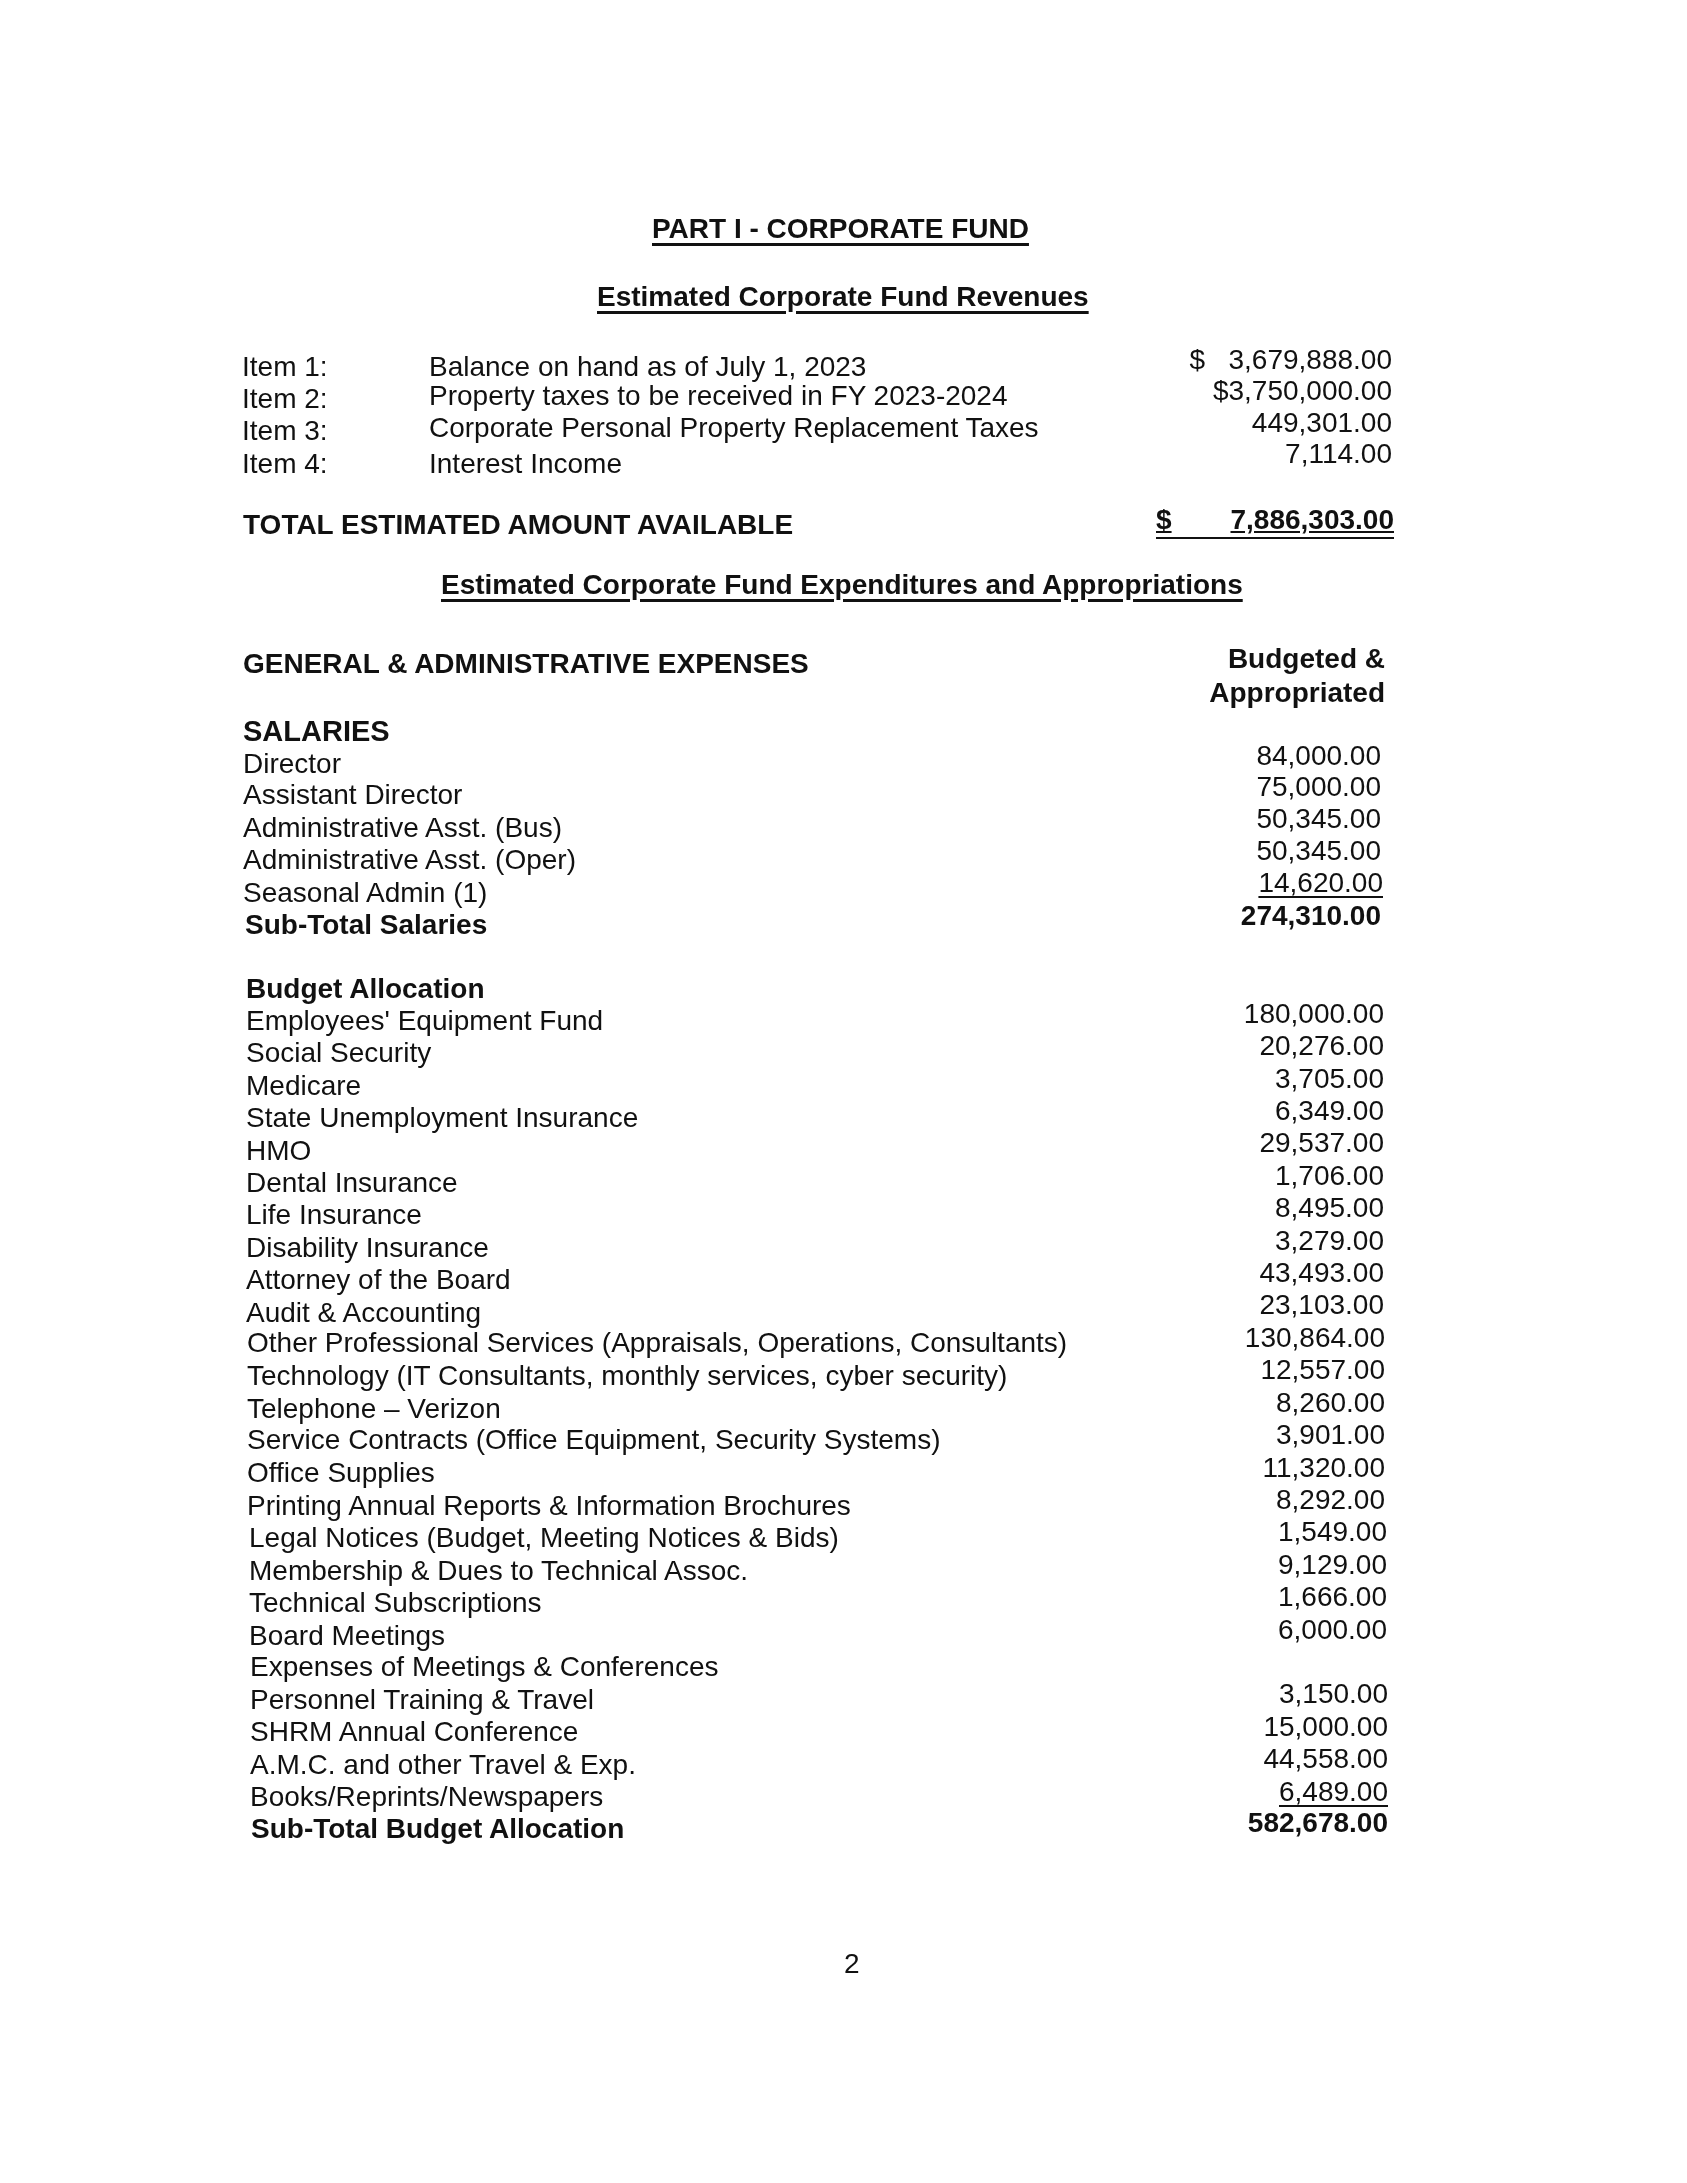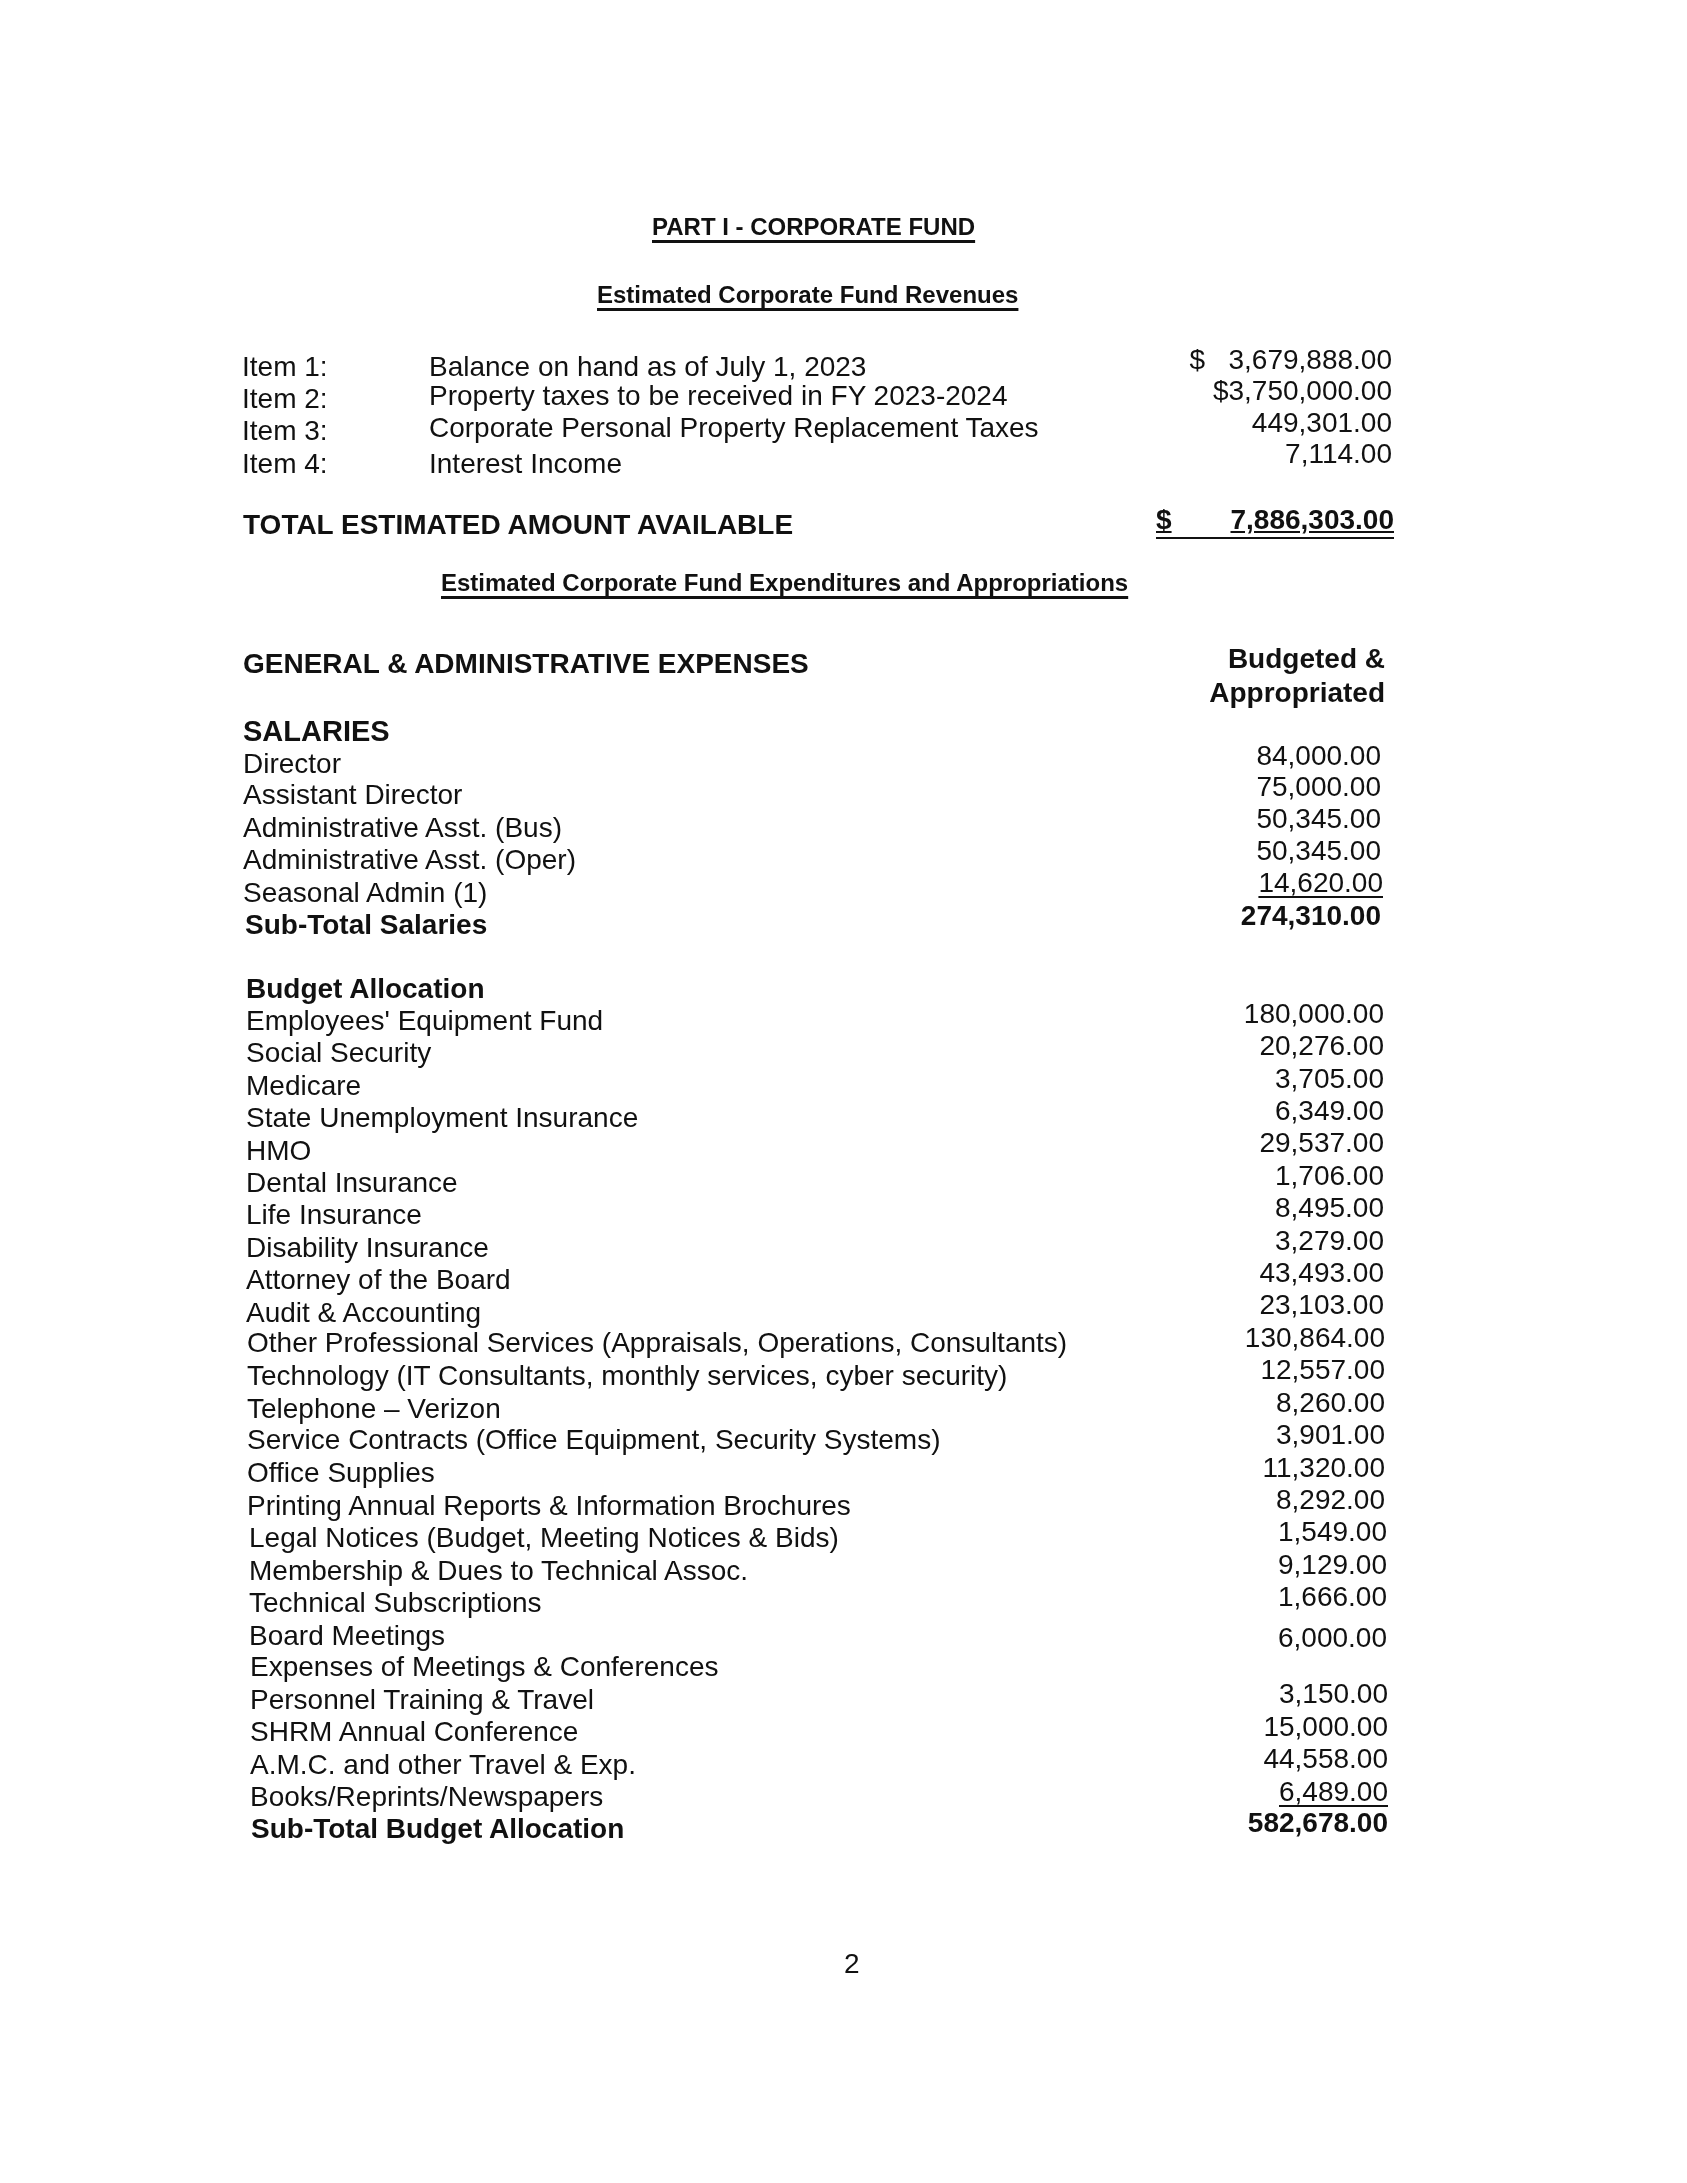--- a/index.html
+++ b/index.html
@@ -1,20 +1,20 @@
 <!DOCTYPE html>
 <html style="font-size:10.6px"><head>
   <meta charset="utf-8">
   <style>
     html, body { margin: 0; padding: 0; background: #ffffff; }
     body { width: 1687px; height: 2183px; position: relative; overflow: hidden;
            font-family: "Liberation Sans", sans-serif; color: #111; }
     .page { position: absolute; left: 0; top: 0; width: 1687px; height: 2183px; }
     .abs { position: absolute; white-space: nowrap; }
-    .title { font-weight: bold; font-size: 24px; text-decoration: underline; text-decoration-thickness: 2.6px; text-underline-offset: 5.3px; }
+    .title { font-weight: bold; font-size: 28px; text-decoration: underline; text-decoration-thickness: 2.6px; text-underline-offset: 5.3px; }
     .t1 { left: 652px; top: 213px; }
     .t2 { left: 597px; top: 281px; }
     .t3 { left: 441px; top: 569px; }
     .rev-row { font-size: 28px; height: 32px; }
     .rev-label { left: 242px; }
     .rev-desc { left: 429px; }
     .rev-amt { right: 295px; text-align: right; }
     .total-label { left: 243px; top: 509px; font-weight: bold; font-size: 28px; }
     .total-amt { left: 1156px; top: 504px; width: 238px; font-weight: bold; font-size: 28px;
                  border-bottom: 2px double #111; padding-bottom: 1.3px; }
@@ -144,21 +144,21 @@
     <div class="abs exp-row exp-label" style="top:1522px; left:249px;">Legal Notices (Budget, Meeting Notices &amp; Bids)</div>
     <div class="abs exp-row exp-amt" style="top:1516px; right:300px;">1,549.00</div>
 
     <div class="abs exp-row exp-label" style="top:1555px; left:249px;">Membership &amp; Dues to Technical Assoc.</div>
     <div class="abs exp-row exp-amt" style="top:1549px; right:300px;">9,129.00</div>
 
     <div class="abs exp-row exp-label" style="top:1587px; left:249px;">Technical Subscriptions</div>
     <div class="abs exp-row exp-amt" style="top:1581px; right:300px;">1,666.00</div>
 
     <div class="abs exp-row exp-label" style="top:1620px; left:249px;">Board Meetings</div>
-    <div class="abs exp-row exp-amt" style="top:1614px; right:300px;margin-top:8px;">6,000.00</div>
+    <div class="abs exp-row exp-amt" style="top:1614px; right:300px;">6,000.00</div>
 
     <div class="abs exp-row exp-label" style="top:1651px; left:250px;">Expenses of Meetings &amp; Conferences</div>
     <div class="abs exp-row exp-amt" style="top:1646px; right:300px;"></div>
 
     <div class="abs exp-row exp-label" style="top:1684px; left:250px;">Personnel Training &amp; Travel</div>
     <div class="abs exp-row exp-amt" style="top:1678px; right:299px;">3,150.00</div>
 
     <div class="abs exp-row exp-label" style="top:1716px; left:250px;">SHRM Annual Conference</div>
     <div class="abs exp-row exp-amt" style="top:1711px; right:299px;">15,000.00</div>
 

